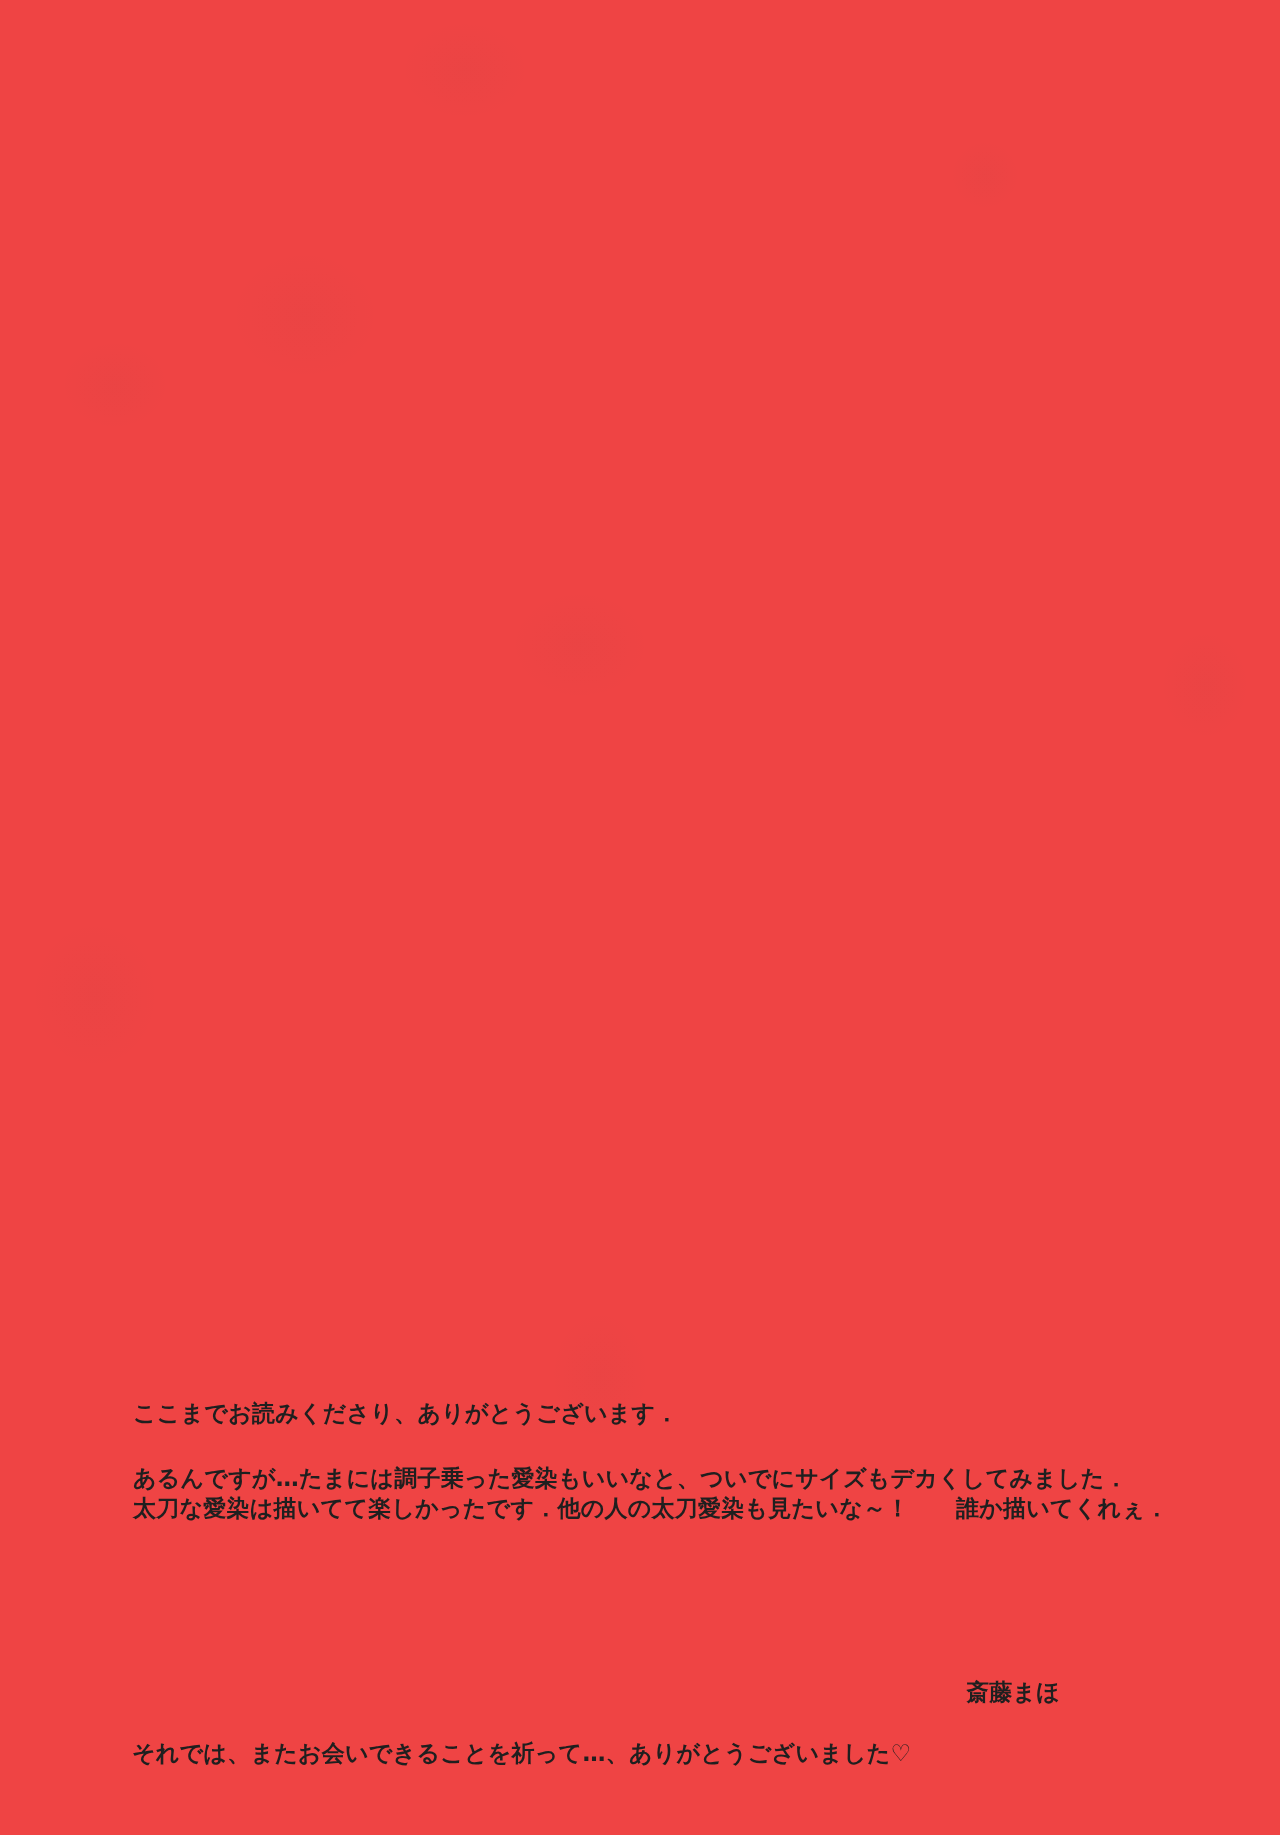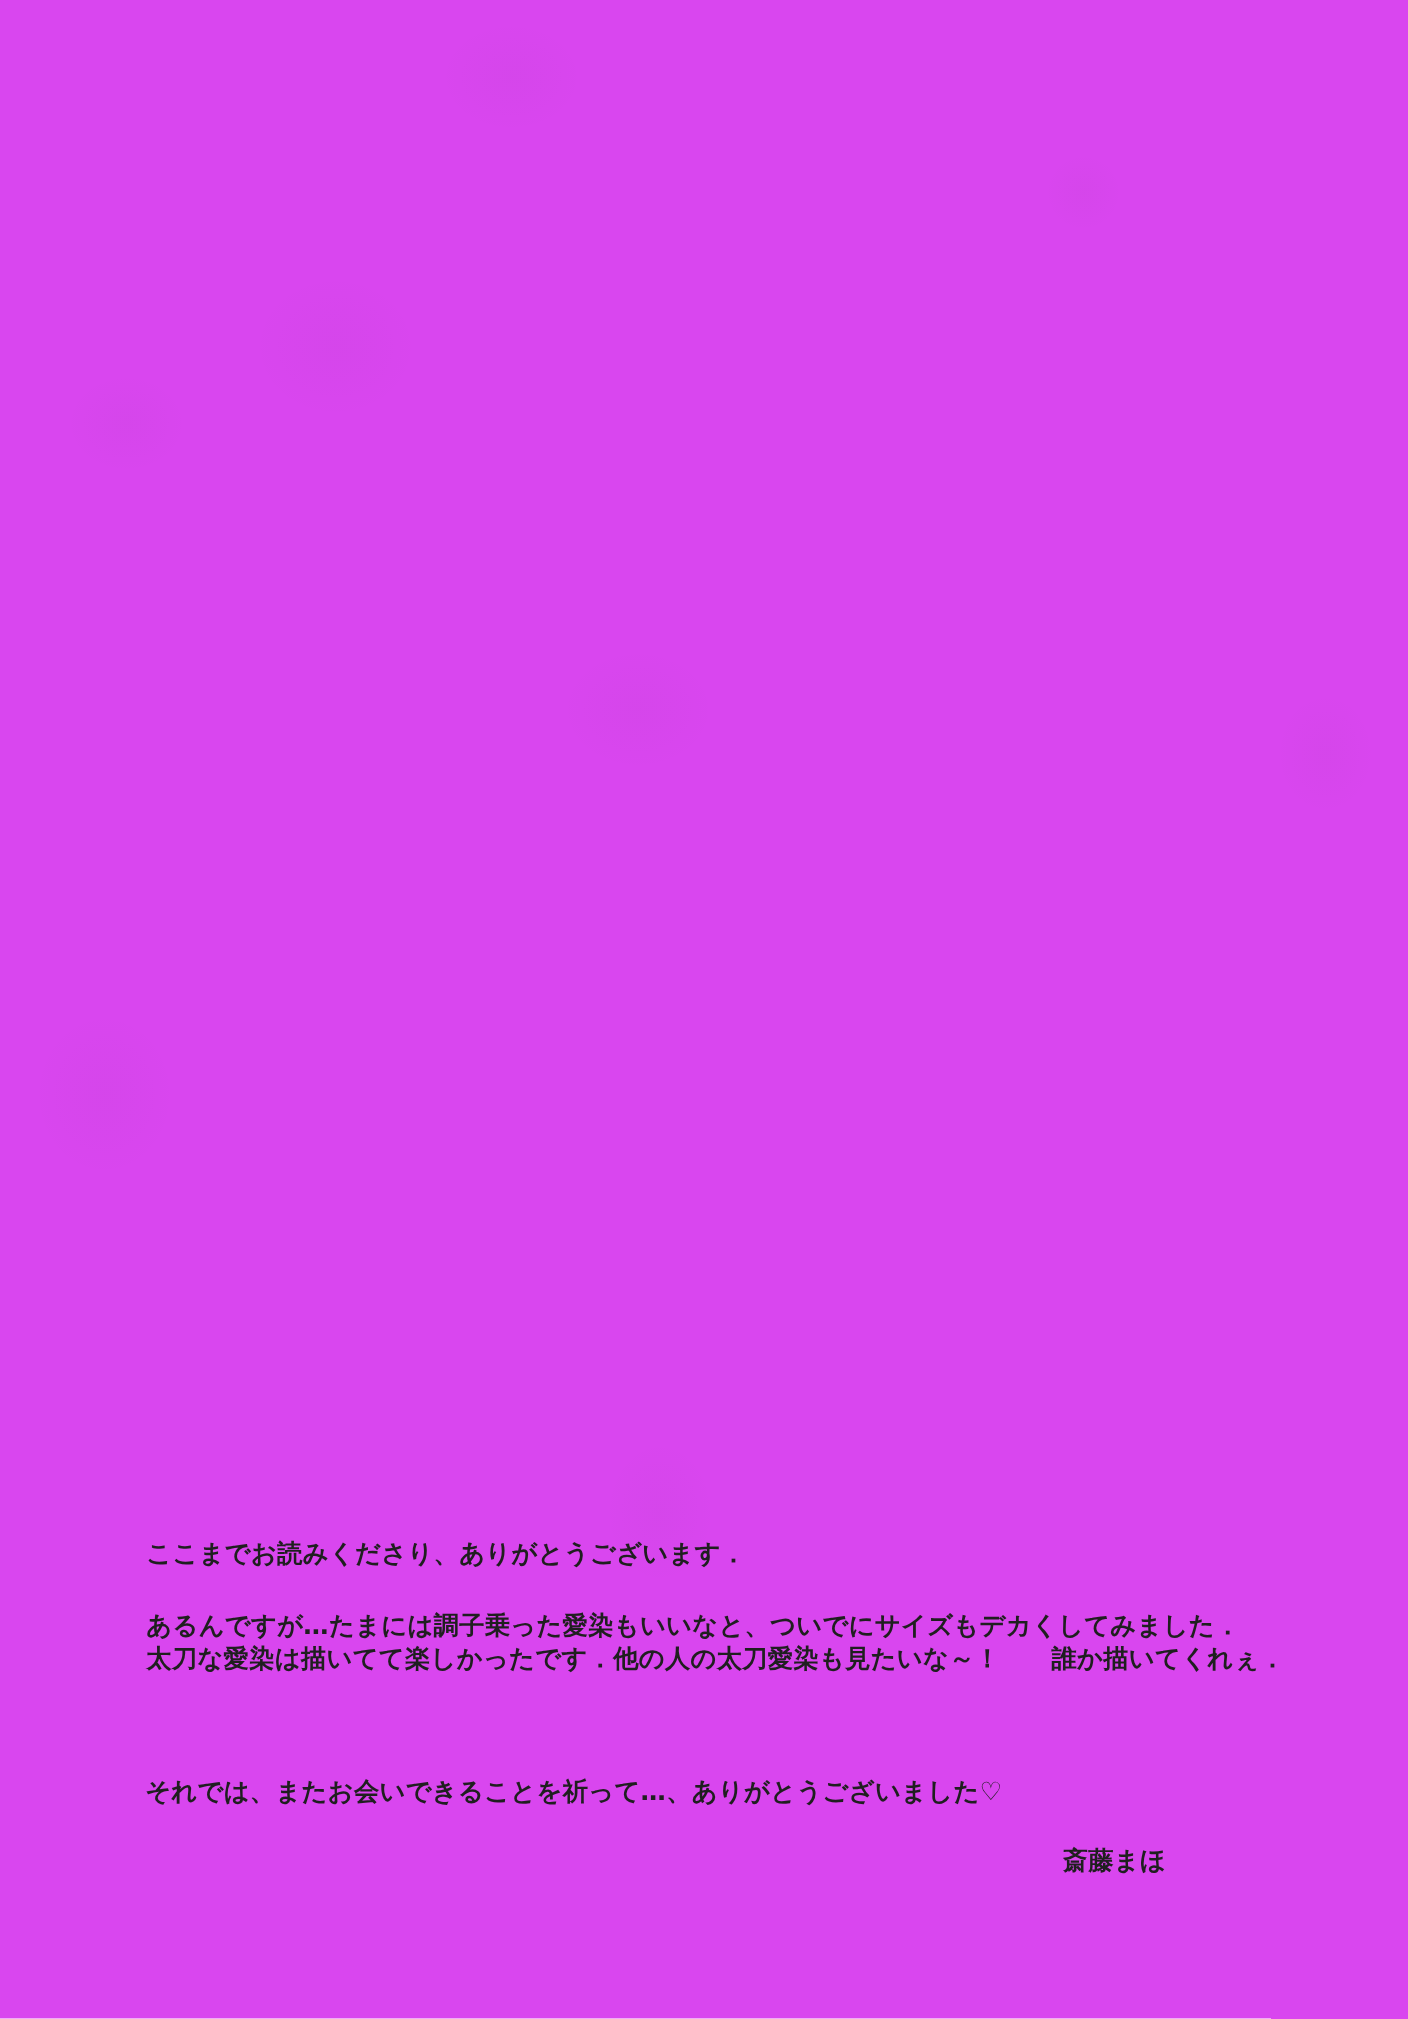--- a/index.html
+++ b/index.html
@@ -7,21 +7,21 @@
     padding: 0;
     width: 1280px;
     height: 1835px;
     background: #ffffff;
     overflow: hidden;
   }
   .page {
     position: relative;
     width: 1280px;
     height: 1835px;
-    background: #d946ef;
+    background: #ef4444;
     font-family: "DejaVu Sans", "Liberation Sans", sans-serif;
     color: #1f1f1f;
   }
   .line {
     position: absolute;
     font-size: 23px;
     line-height: 29px;
     font-weight: 600;
     letter-spacing: 0.25px;
     white-space: pre;
@@ -32,21 +32,21 @@
     position: absolute;
     left: 133px;
     top: 1464px;
     font-size: 23px;
     line-height: 29.5px;
     font-weight: 600;
     letter-spacing: 0.25px;
     color: #1f1f1f;
   }
   .bodyblock .bline { white-space: pre; }
-  .closing { left: 132px; top: 1615px; }
+  .closing { left: 132px; top: 1739px; }
   .signature { left: 966px; top: 1678px; }
   
   .artifact {
     position: absolute;
     border-radius: 50%;
     background: radial-gradient(closest-side, rgba(60,60,60,0.022), rgba(60,60,60,0));
     pointer-events: none;
   }
   .a1 { left: 400px; top:   20px; width: 130px; height: 100px; }
   .a2 { left: 230px; top:  250px; width: 150px; height: 130px; }

